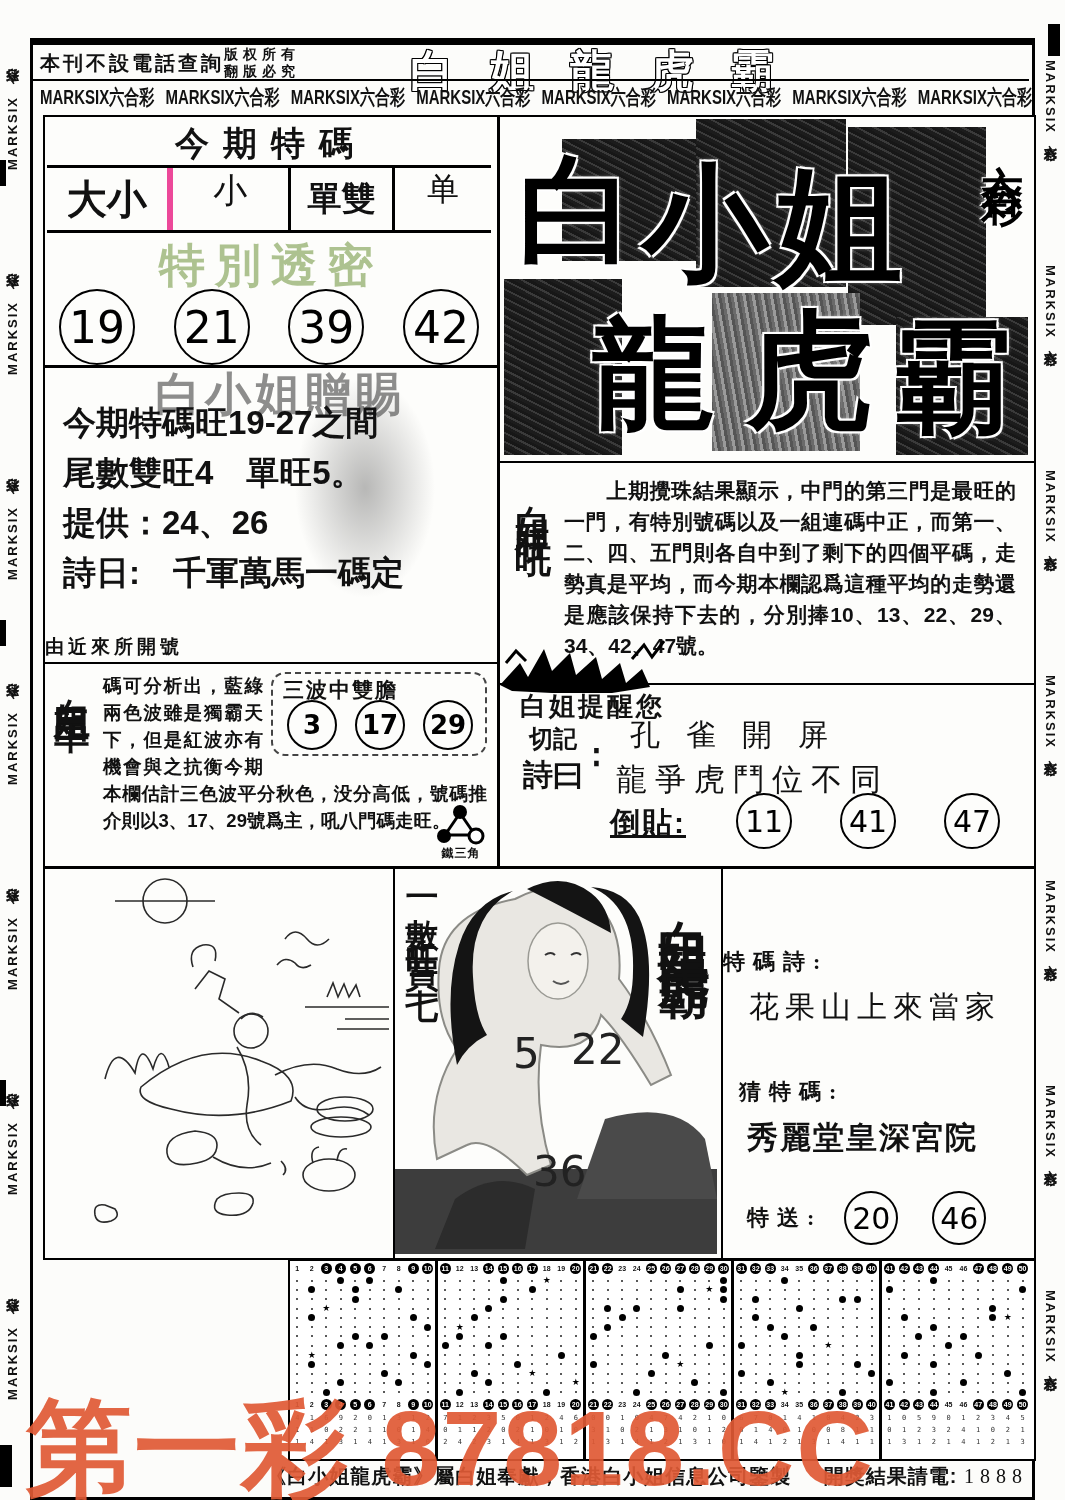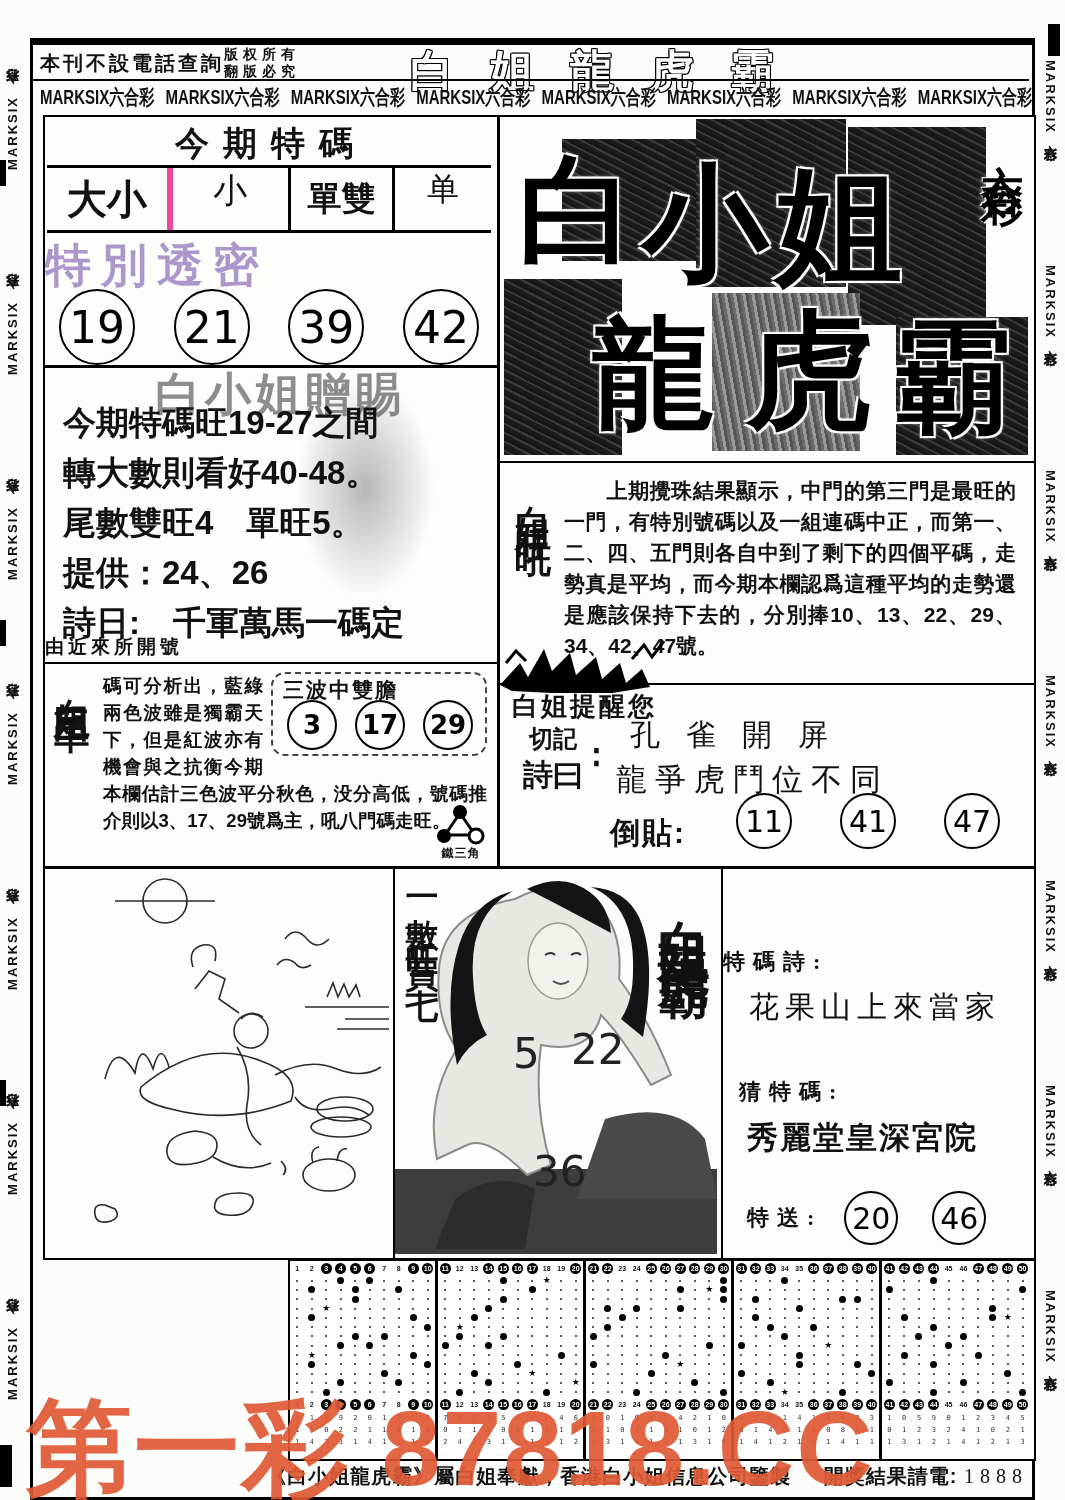--- a/index.html
+++ b/index.html
@@ -27,22 +27,22 @@
   
   .box{border:2px solid #000;background:#fdfdfb;}
   
   .boxA-title{top:4px;left:0;width:100%;text-align:center;font-size:34px;font-weight:800;letter-spacing:14px;}
   .boxA-table{top:48px;left:2px;width:444px;height:62px;display:flex;border-top:3px solid #000;border-bottom:3px solid #000;}
   .boxA-cell{display:flex;align-items:center;justify-content:center;}
   .cellA1{width:122px;font-size:40px;font-weight:900;border-right:6px solid #ec4899;}
   .cellA2{width:118px;font-size:34px;font-weight:400;align-items:flex-start;border-right:3px solid #000;}
   .cellA3{width:103px;font-size:34px;font-weight:900;border-right:3px solid #000;}
   .cellA4{width:98px;font-size:32px;font-weight:400;align-items:flex-start;}
-  .stampA{top:118px;left:0;width:100%;text-align:left;font-size:46px;font-weight:700;letter-spacing:10px;
-          color:#4c1d95;opacity:.45;filter:blur(.4px);}
+  .stampA{top:118px;left:0;width:100%;text-align:center;font-size:46px;font-weight:700;letter-spacing:10px;
+          color:#4d7c0f;opacity:.45;filter:blur(.4px);}
   .circA{top:172px;left:14px;width:420px;display:flex;justify-content:space-between;}
   
   .cnum{display:inline-flex;align-items:center;justify-content:center;border:2px solid #000;border-radius:50%;
         font-family:"DejaVu Sans",sans-serif;background:transparent;color:#000;}
   .d72{width:72px;height:72px;font-size:44px;}
   .d52{width:52px;height:52px;font-size:30px;}
   .d50{width:50px;height:50px;font-size:30px;}
   .d46{width:46px;height:46px;font-size:26px;}
   
   .ghostB{top:-4px;left:55px;width:360px;text-align:center;font-size:46px;font-weight:800;letter-spacing:4px;
@@ -65,28 +65,28 @@
   .photo.light{background:repeating-linear-gradient(80deg,#6a6a6a 0 3px,#9a9a9a 3px 6px,#555 6px 9px);}
   .bigch{position:absolute;font-weight:900;color:#000;line-height:1;
          text-shadow:0 0 5px #fff,2px 2px 0 #fff,-2px -2px 0 #fff,2px -2px 0 #fff,-2px 2px 0 #fff;}
   .sideD{position:absolute;writing-mode:vertical-rl;text-orientation:upright;font-size:42px;font-weight:800;
          letter-spacing:10px;color:#000;text-shadow:0 0 4px #fff,1px 1px 0 #fff,-1px -1px 0 #fff;}
   
   .sideE{top:14px;left:8px;writing-mode:vertical-rl;text-orientation:upright;font-size:36px;font-weight:900;letter-spacing:12px;}
   .paraE{top:12px;left:64px;width:452px;font-size:21px;line-height:31px;font-weight:700;text-align:justify;}
   .paraE .indent{display:inline-block;width:42px;}
   
-  .titleF{top:4px;left:12px;font-size:26px;font-weight:900;letter-spacing:3px;}
+  .titleF{top:4px;left:20px;font-size:26px;font-weight:900;letter-spacing:3px;}
   .lblF{top:38px;left:18px;width:70px;text-align:center;font-weight:800;}
   .lblF .t1{font-size:24px;display:block;}
   .lblF .t2{font-size:30px;display:block;font-family:"Liberation Serif",serif;}
   .colonF{top:52px;left:92px;font-size:34px;font-weight:900;}
   .lineF1{top:30px;left:130px;font-size:30px;font-family:"Liberation Serif",serif;letter-spacing:26px;white-space:nowrap;}
   .lineF2{top:74px;left:116px;font-size:31px;font-family:"Liberation Serif",serif;letter-spacing:8px;white-space:nowrap;text-align:center;}
-  .tipF{top:128px;left:110px;font-size:30px;font-weight:900;letter-spacing:2px;}
+  .tipF{top:118px;left:110px;font-size:30px;font-weight:900;letter-spacing:2px;text-decoration:underline;}
   .tipF-nums{top:108px;left:236px;display:flex;gap:48px;}
   
   .vtextH-l{top:10px;left:4px;writing-mode:vertical-rl;text-orientation:upright;font-size:33px;font-weight:800;letter-spacing:14px;}
   .vtextH-r{top:10px;right:2px;writing-mode:vertical-rl;text-orientation:upright;font-size:52px;font-weight:900;letter-spacing:12px;}
   .numH{position:absolute;font-family:"DejaVu Sans",sans-serif;font-size:42px;color:#222;}
   
   .titleI{top:6px;left:0;width:100%;text-align:center;font-size:32px;font-weight:900;letter-spacing:6px;}
   .lblI{font-size:22px;font-weight:800;font-family:"Liberation Serif",serif;letter-spacing:8px;}
   .poemI{font-size:30px;font-family:"Liberation Serif",serif;letter-spacing:6px;white-space:nowrap;}
   .guessI{font-size:31px;font-weight:800;letter-spacing:2px;white-space:nowrap;}
@@ -176,21 +176,20 @@
         <span class="cnum d72">39</span>
         <span class="cnum d72">42</span>
       </div>
   </div>
 
   <div class="abs box" style="left:43px;top:366px;width:452px;height:294px;">
     <div class="abs ghostB">白小姐贈賜</div>
     <div class="abs smudge" style="left:250px;top:10px;width:140px;height:220px;background:radial-gradient(closest-side,rgba(70,70,70,.38),rgba(70,70,70,0));"></div>
     <div class="abs linesB" id="gift-lines">
         <div>今期特碼旺19-27之間</div>
-        <div>轉大數則看好40-48。</div>
         <div>尾數雙旺4　單旺5。</div>
         <div>提供：24、26</div>
         <div>詩日:　千軍萬馬一碼定</div>
       </div>
     <div class="abs footB">由近來所開號</div>
   </div>
 
   <div class="abs box" style="left:43px;top:662px;width:452px;height:202px;">
     <div class="abs sideC">白姐三中二</div>
     <div class="abs paraC">

